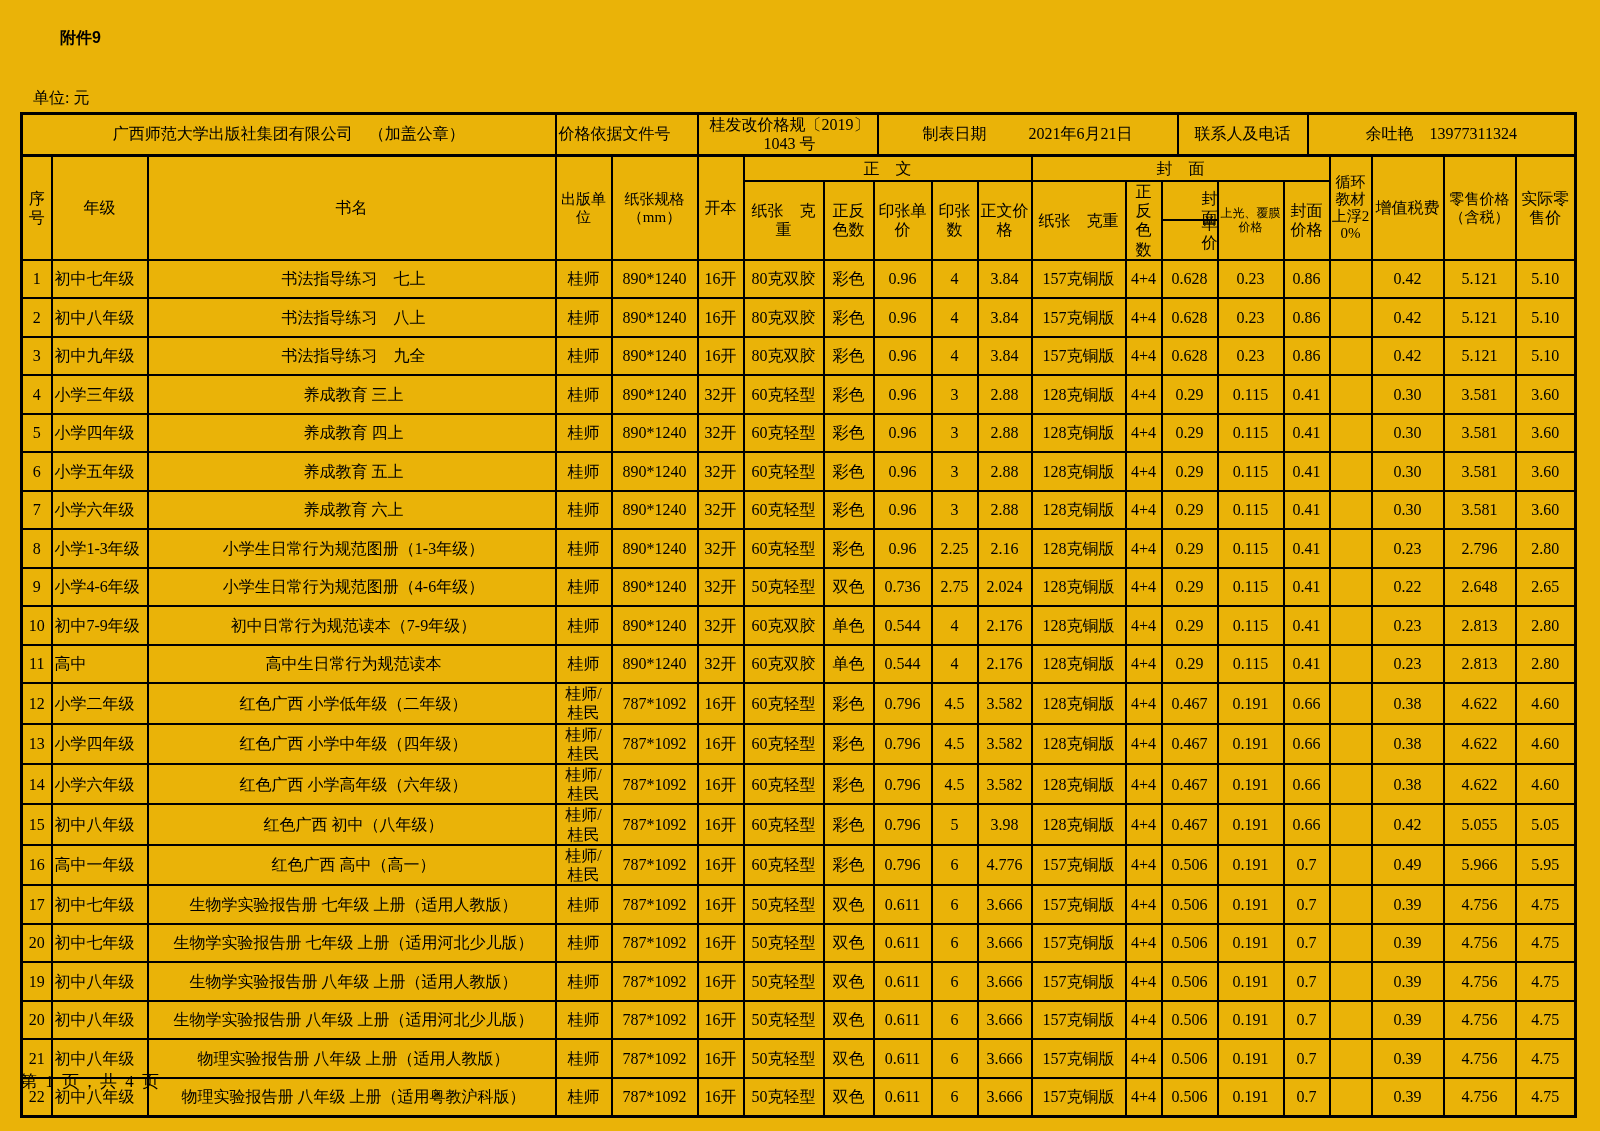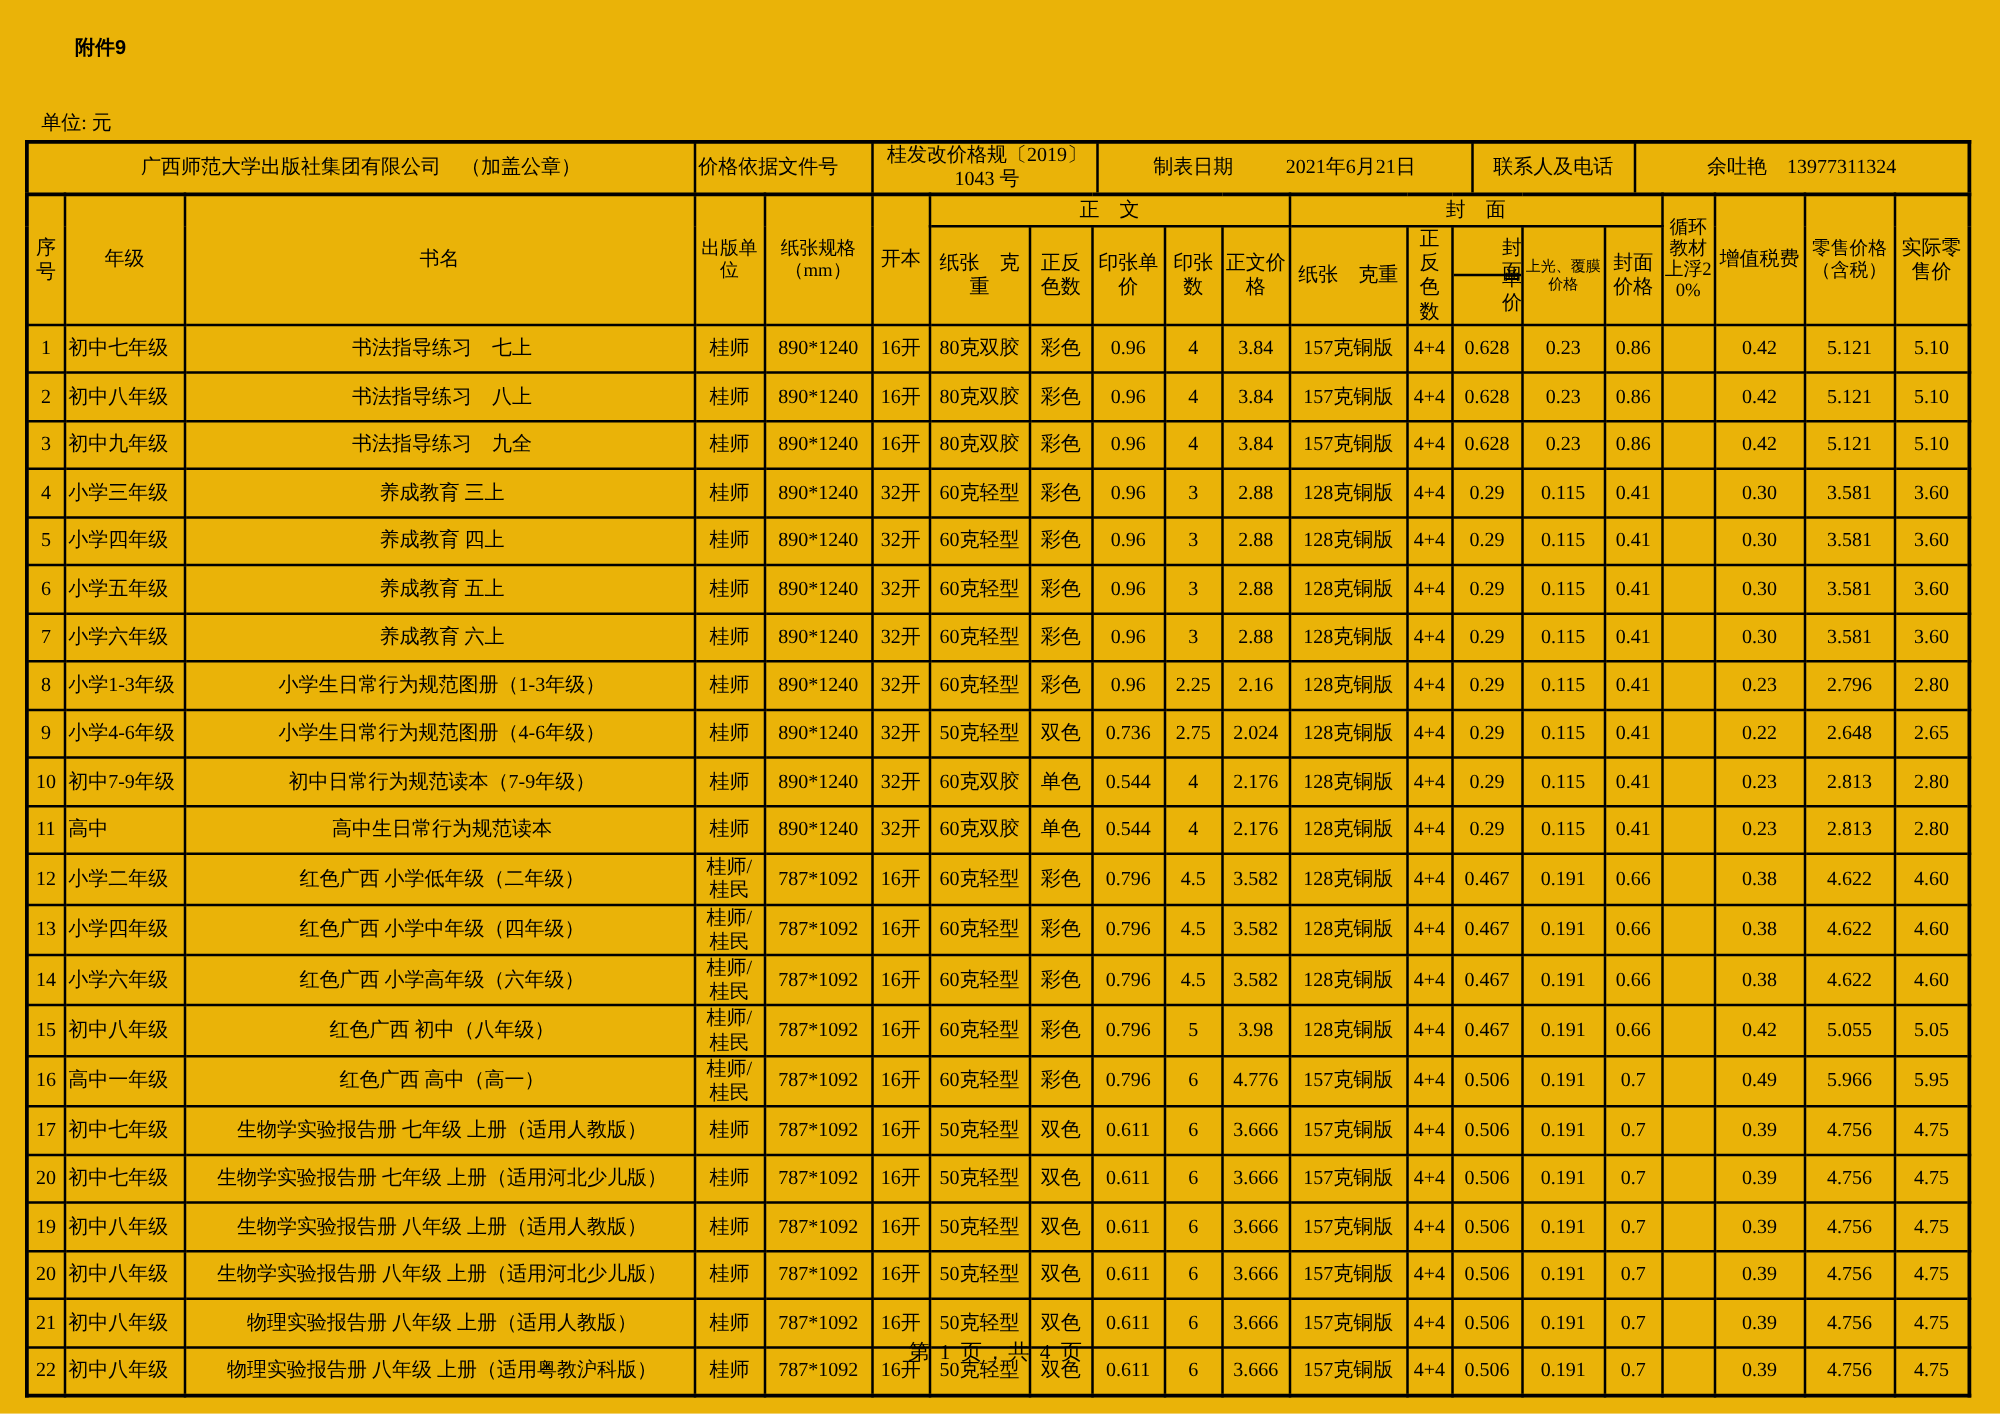--- a/index.html
+++ b/index.html
@@ -25,21 +25,21 @@
   th.tiny{font-size:12px;}
   th.recycle{font-size:15px;line-height:1.12;padding:0 1px;}
   .split-cell{padding:0;}
   .split-cell .half{height:23px;display:flex;align-items:center;justify-content:center;padding-left:40px;}
   .split-cell .half.top{border-bottom:2px solid #000;}
   .date-wrap{display:flex;justify-content:space-evenly;align-items:flex-end;}
   tbody td:nth-child(2){text-align:left;padding:0 2px;}
   tbody td:nth-child(3){text-align:center;padding:0 4px 0 8px;margin-left:40px;}
   .sans{font-family:"Liberation Sans",sans-serif;}
   tbody td:nth-child(20){font-family:Liberation Serif, serif;margin-left:38px;}
-  .footer{position:absolute;left:20px;top:1070px;width:1554px;text-align:center;
+  .footer{position:absolute;left:20px;top:1070px;width:1554px;
         font-size:17px;letter-spacing:2px;}
 </style>
 </head>
 <body>
 
 <div class="page">
 
   <div class="attachment">附件9</div>
   <div class="unit">单位: 元</div>
 

